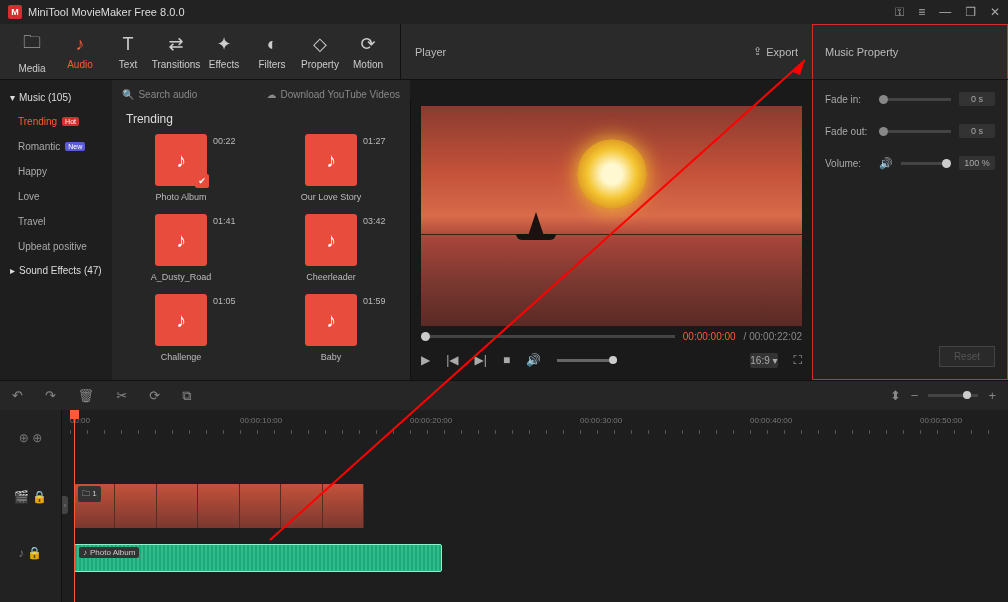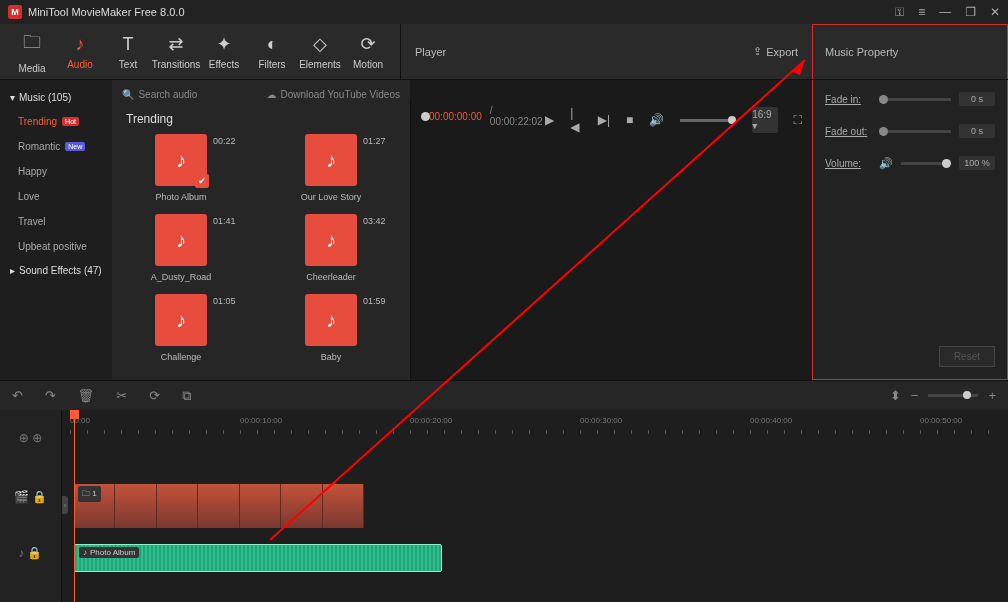--- a/index.html
+++ b/index.html
@@ -34,39 +34,39 @@
 .grid-title { padding:4px 14px 8px; font-size:12px; color:#ddd; }
 .grid-body { flex:1; overflow:hidden; padding:0 14px; }
 .grid-row { display:flex; gap:40px; margin-bottom:12px; }
 .card { width:110px; display:flex; flex-direction:column; align-items:center; font-size:9px; color:#bbb; position:relative; }
 .thumb { width:52px; height:52px; background:#e74c3c; border-radius:3px; display:flex; align-items:center; justify-content:center; color:#fff; font-size:20px; position:relative; }
 .duration { position:absolute; left:58px; top:2px; font-size:9px; color:#bbb; }
 .check { position:absolute; right:-2px; bottom:-2px; width:14px; height:14px; background:#e74c3c; border-radius:2px; color:#fff; font-size:9px; display:flex; align-items:center; justify-content:center; }
 .card-wrap { position:relative; width:52px; }
 .card-name { margin-top:6px; white-space:nowrap; }
 
-.player { flex:1; background:#1a1a1a; display:flex; flex-direction:row; padding:6px 10px; border-left:1px solid #111;margin-top:20px; }
+.player { flex:1; background:#1a1a1a; display:flex; flex-direction:column; padding:6px 10px; border-left:1px solid #111;margin-top:20px; }
 .preview { flex:1; background:linear-gradient(to bottom,#8b3a2f 0%,#c4523a 30%,#d86b4a 50%,#a8453a 60%,#7a3830 80%,#5a2a24 100%); position:relative; overflow:hidden; }
 .sun { position:absolute; left:50%; top:15%; transform:translateX(-50%); width:70px; height:70px; border-radius:50%; background:radial-gradient(circle,#fff8d0 20%,#f4c430 50%,#d48820 80%); box-shadow:0 0 20px #f4c430; }
 .horizon { position:absolute; left:0; right:0; top:58%; height:1px; background:#3a1f1a; }
 .boat { position:absolute; left:28%; top:48%; width:0; height:0; border-left:8px solid transparent; border-right:8px solid transparent; border-bottom:24px solid #1a1210; }
 .boat:after { content:''; position:absolute; left:-20px; top:22px; width:40px; height:6px; background:#1a1210; border-radius:0 0 20px 20px; }
 .seek { height:20px; display:flex; align-items:center; gap:8px; font-size:10px; }
 .seek-bar { flex:1; height:3px; background:#444; position:relative; }
 .seek-dot { position:absolute; left:0; top:-3px; width:9px; height:9px; background:#ccc; border-radius:50%; }
 .time-cur { color:#ff5a36; }
 .time-tot { color:#888; }
 .pcontrols { height:28px; display:flex; align-items:center; gap:16px; font-size:12px; color:#aaa; }
 .pcontrols .vol-bar { width:60px; height:3px; background:#666; position:relative; }
 .pcontrols .vol-bar:after { content:''; position:absolute; right:0; top:-3px; width:8px; height:8px; background:#ccc; border-radius:50%; }
 .aspect { margin-left:auto; background:#333; padding:2px 0; font-size:10px; border-radius:2px; }
 
 .prop { width:196px; background:#222; border:1px solid #d32f2f; border-top:none; padding:12px; font-size:10px; color:#aaa; display:flex; flex-direction:column; gap:18px; }
 .prop-row { display:flex; align-items:center; gap:8px; }
-.prop-row label { width:46px;text-decoration:underline; }
+.prop-row label { width:46px; }
 .prop-slider { flex:1; height:3px; background:#444; position:relative; }
 .prop-slider .dot { position:absolute; left:0; top:-3px; width:9px; height:9px; background:#888; border-radius:50%; }
 .prop-slider.full .dot { left:auto; right:0; background:#ccc; }
 .prop-val { width:36px; text-align:center; background:#333; padding:2px 0; border-radius:2px; font-size:9px; }
 .reset-btn { margin-top:auto; align-self:flex-end; padding:4px 14px; border:1px solid #444; font-size:10px; color:#555; background:#2a2a2a; cursor:pointer; }
 
 .tl-tools { height:30px; background:#262626; display:flex; align-items:center; padding:0 12px; gap:22px; font-size:13px; color:#888; border-top:1px solid #111; }
 .tl-tools .right { margin-left:auto; display:flex; align-items:center; gap:10px; }
 .zoom-bar { width:50px; height:3px; background:#444; position:relative; }
 .zoom-bar .dot { position:absolute; top:-3px; width:8px; height:8px; background:#ccc; border-radius:50%; }
@@ -126,21 +126,21 @@
       <div class="tool-btn">
         <div class="ico">✦</div>
         <div>Effects</div>
       </div>
       <div class="tool-btn">
         <div class="ico">◐</div>
         <div>Filters</div>
       </div>
       <div class="tool-btn">
         <div class="ico">◇</div>
-        <div>Elements</div>
+        <div>Property</div>
       </div>
       <div class="tool-btn">
         <div class="ico">⟳</div>
         <div>Motion</div>
       </div>
     </div>
   <div class="player-hdr">
     <span>Player</span>
     <span style="display:flex;align-items:center;gap:4px;cursor:pointer;">
         <span>⇪</span>

